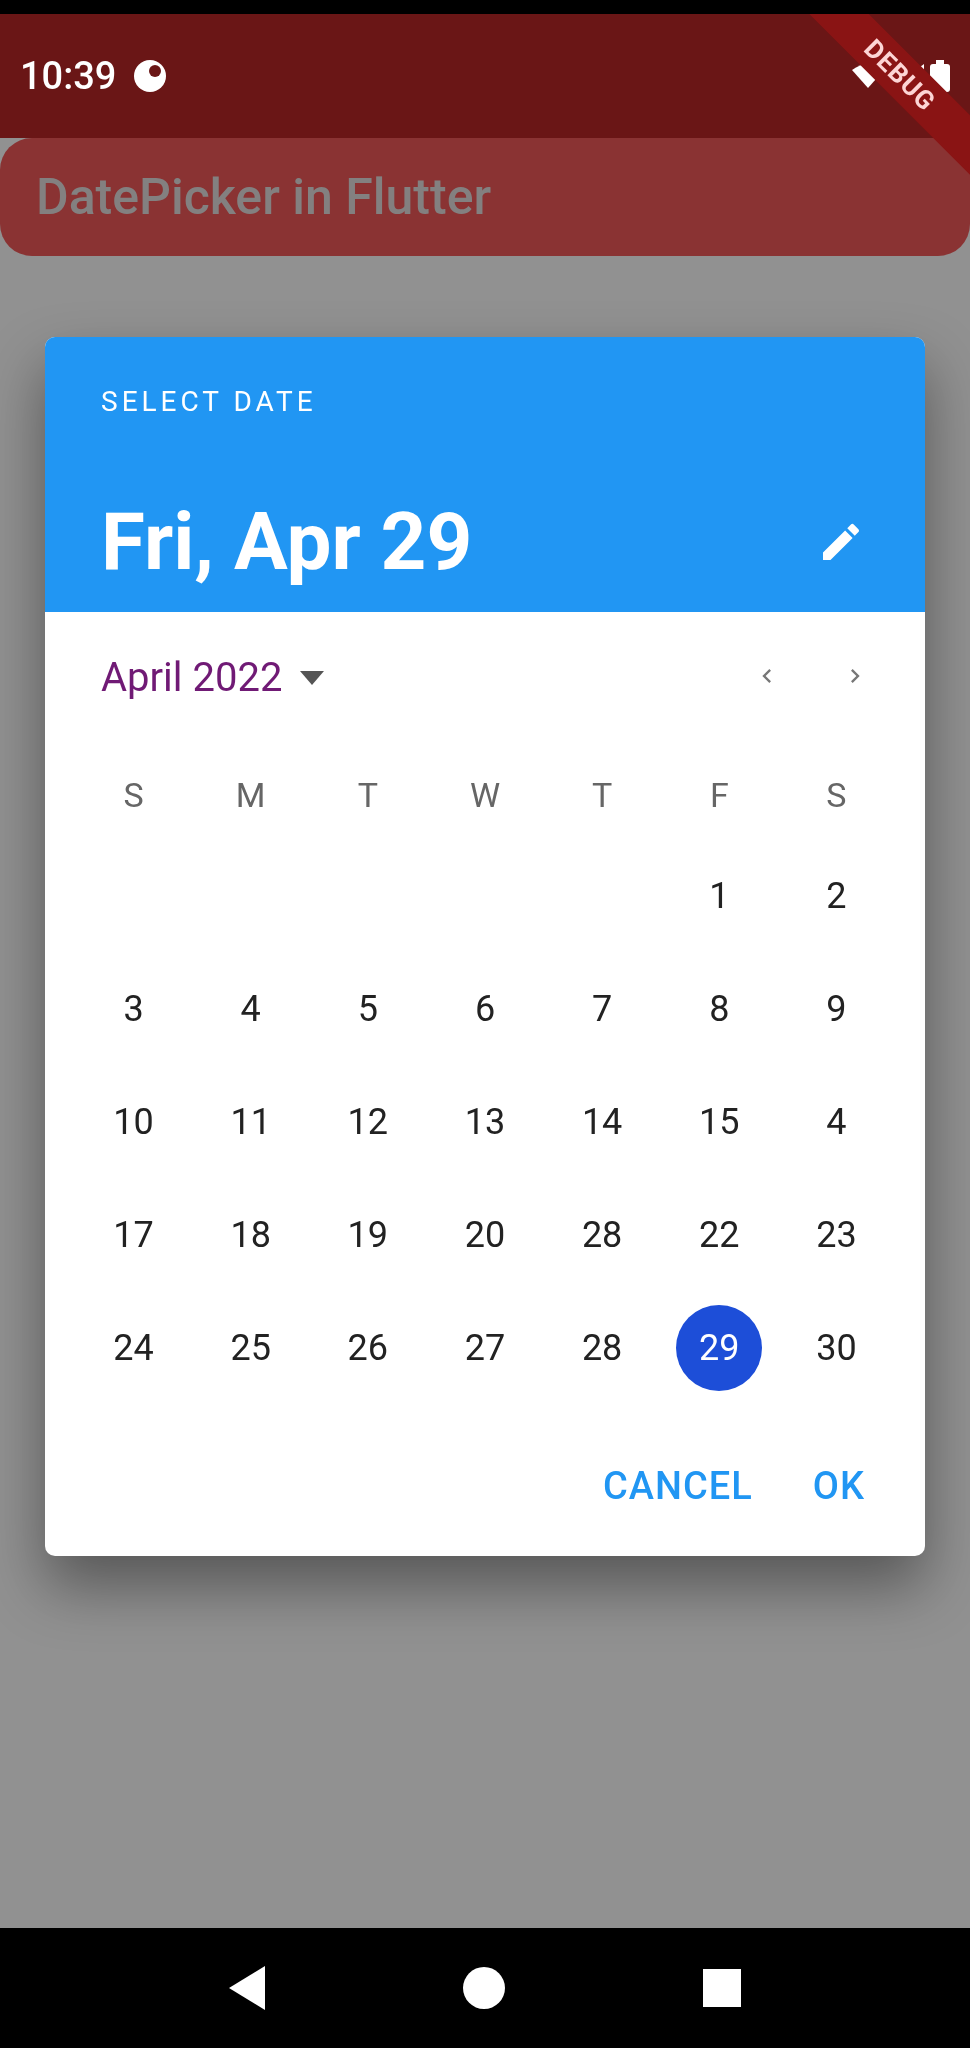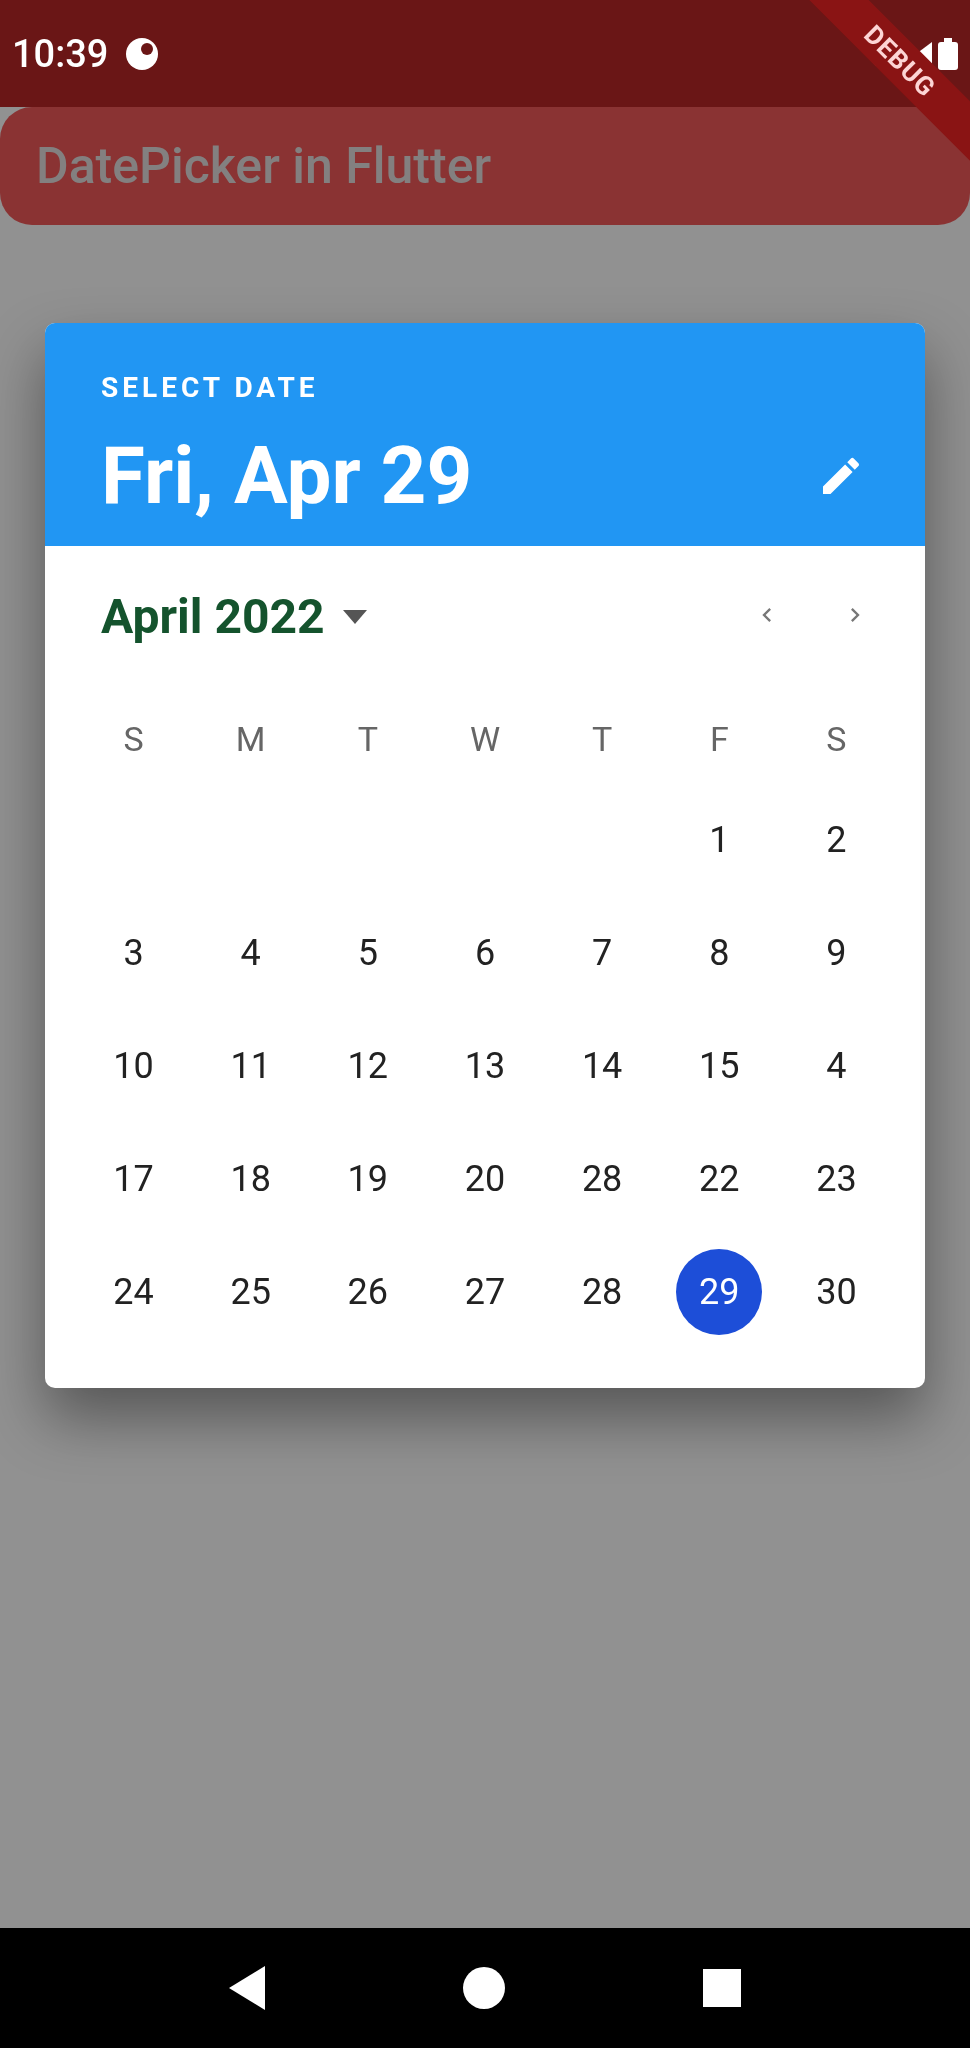--- a/index.html
+++ b/index.html
@@ -1,28 +1,29 @@
 <!DOCTYPE html>
 <html><head>
   <meta charset="utf-8">
   <style>
     * { margin: 0; padding: 0; box-sizing: border-box; font-family: Roboto, Arial, sans-serif; }
     body { width: 970px; height: 2048px; background: #000; overflow: hidden; }
     
     .screen { width: 970px; height: 1928px; background: #919191; position: relative; }
     
     .status-bar {
-      height: 107px;
+      height: 124px;
       background: #6a1616;
       display: flex;
       align-items: center;
       justify-content: space-between;
-      padding: 0 12px;
+      padding: 0 20px;
       position: relative;
       z-index: 1;
+      margin-top: 14px;
     }
     .status-left { display: flex; align-items: center; gap: 18px; }
     .status-time { color: #fff; font-size: 38px; font-weight: 500; }
     .status-icon-circle {
       width: 32px; height: 32px; border-radius: 50%; background: #fff;
       display: flex; align-items: center; justify-content: center; position: relative;
     }
     .status-icon-circle::after {
       content: ''; position: absolute; width: 12px; height: 12px; background: #6a1616;
       border-radius: 50%; top: 5px; right: 5px;
@@ -51,31 +52,31 @@
     }
     
     .dialog {
       width: 880px; background: #fff; border-radius: 10px; overflow: hidden;
       box-shadow: 0 30px 60px rgba(0,0,0,0.4);
     }
     
     .dialog-header {
       background: #2196f3; color: #fff; padding: 48px 60px 30px 56px;
     }
-    .select-date-label { font-size: 28px; font-weight: 700; letter-spacing: 4px; margin-bottom: 32px; }
+    .select-date-label { font-size: 28px; font-weight: 400; letter-spacing: 4px; margin-bottom: 84px; }
     .selected-date-row { display: flex; align-items: center; justify-content: space-between; }
     .selected-date-text { font-size: 80px; font-weight: 700; line-height: 1; }
     .edit-icon { width: 48px; height: 48px; cursor: pointer; }
     
     .month-nav {
       display: flex; align-items: center; justify-content: space-between;
       padding: 42px 56px 20px 56px;
     }
     .month-year-button { display: flex; align-items: center; gap: 18px; cursor: pointer; }
-    .month-year-text { font-size: 48px; font-weight: 700; color: #14532d; }
+    .month-year-text { font-size: 40px; font-weight: 400; color: #701a75; }
     .dropdown-caret { width: 0; height: 0; border-left: 12px solid transparent; border-right: 12px solid transparent; border-top: 14px solid #555; }
     .month-arrows { display: flex; gap: 60px; }
     .chevron { cursor: pointer; color: #777; }
     
     .calendar-grid {
       display: grid; grid-template-columns: repeat(7, 1fr);
       padding: 30px 30px 40px 30px; text-align: center;
     }
     .weekday { color: #666; font-size: 34px; font-weight: 400; padding: 24px 0; }
     .day-cell {
@@ -269,20 +270,24 @@
             <span>28</span>
           </div>
           <div class="day-cell selected">
             <span>29</span>
           </div>
           <div class="day-cell">
             <span>30</span>
           </div>
         </div>
 
+      <div class="dialog-actions">
+        <button class="action-btn">CANCEL</button>
+        <button class="action-btn">OK</button>
+      </div>
 
     </div>
   </div>
 </div>
 
 <div class="nav-bar">
   <div class="nav-back"></div>
   <div class="nav-home"></div>
   <div class="nav-recent"></div>
 </div>

